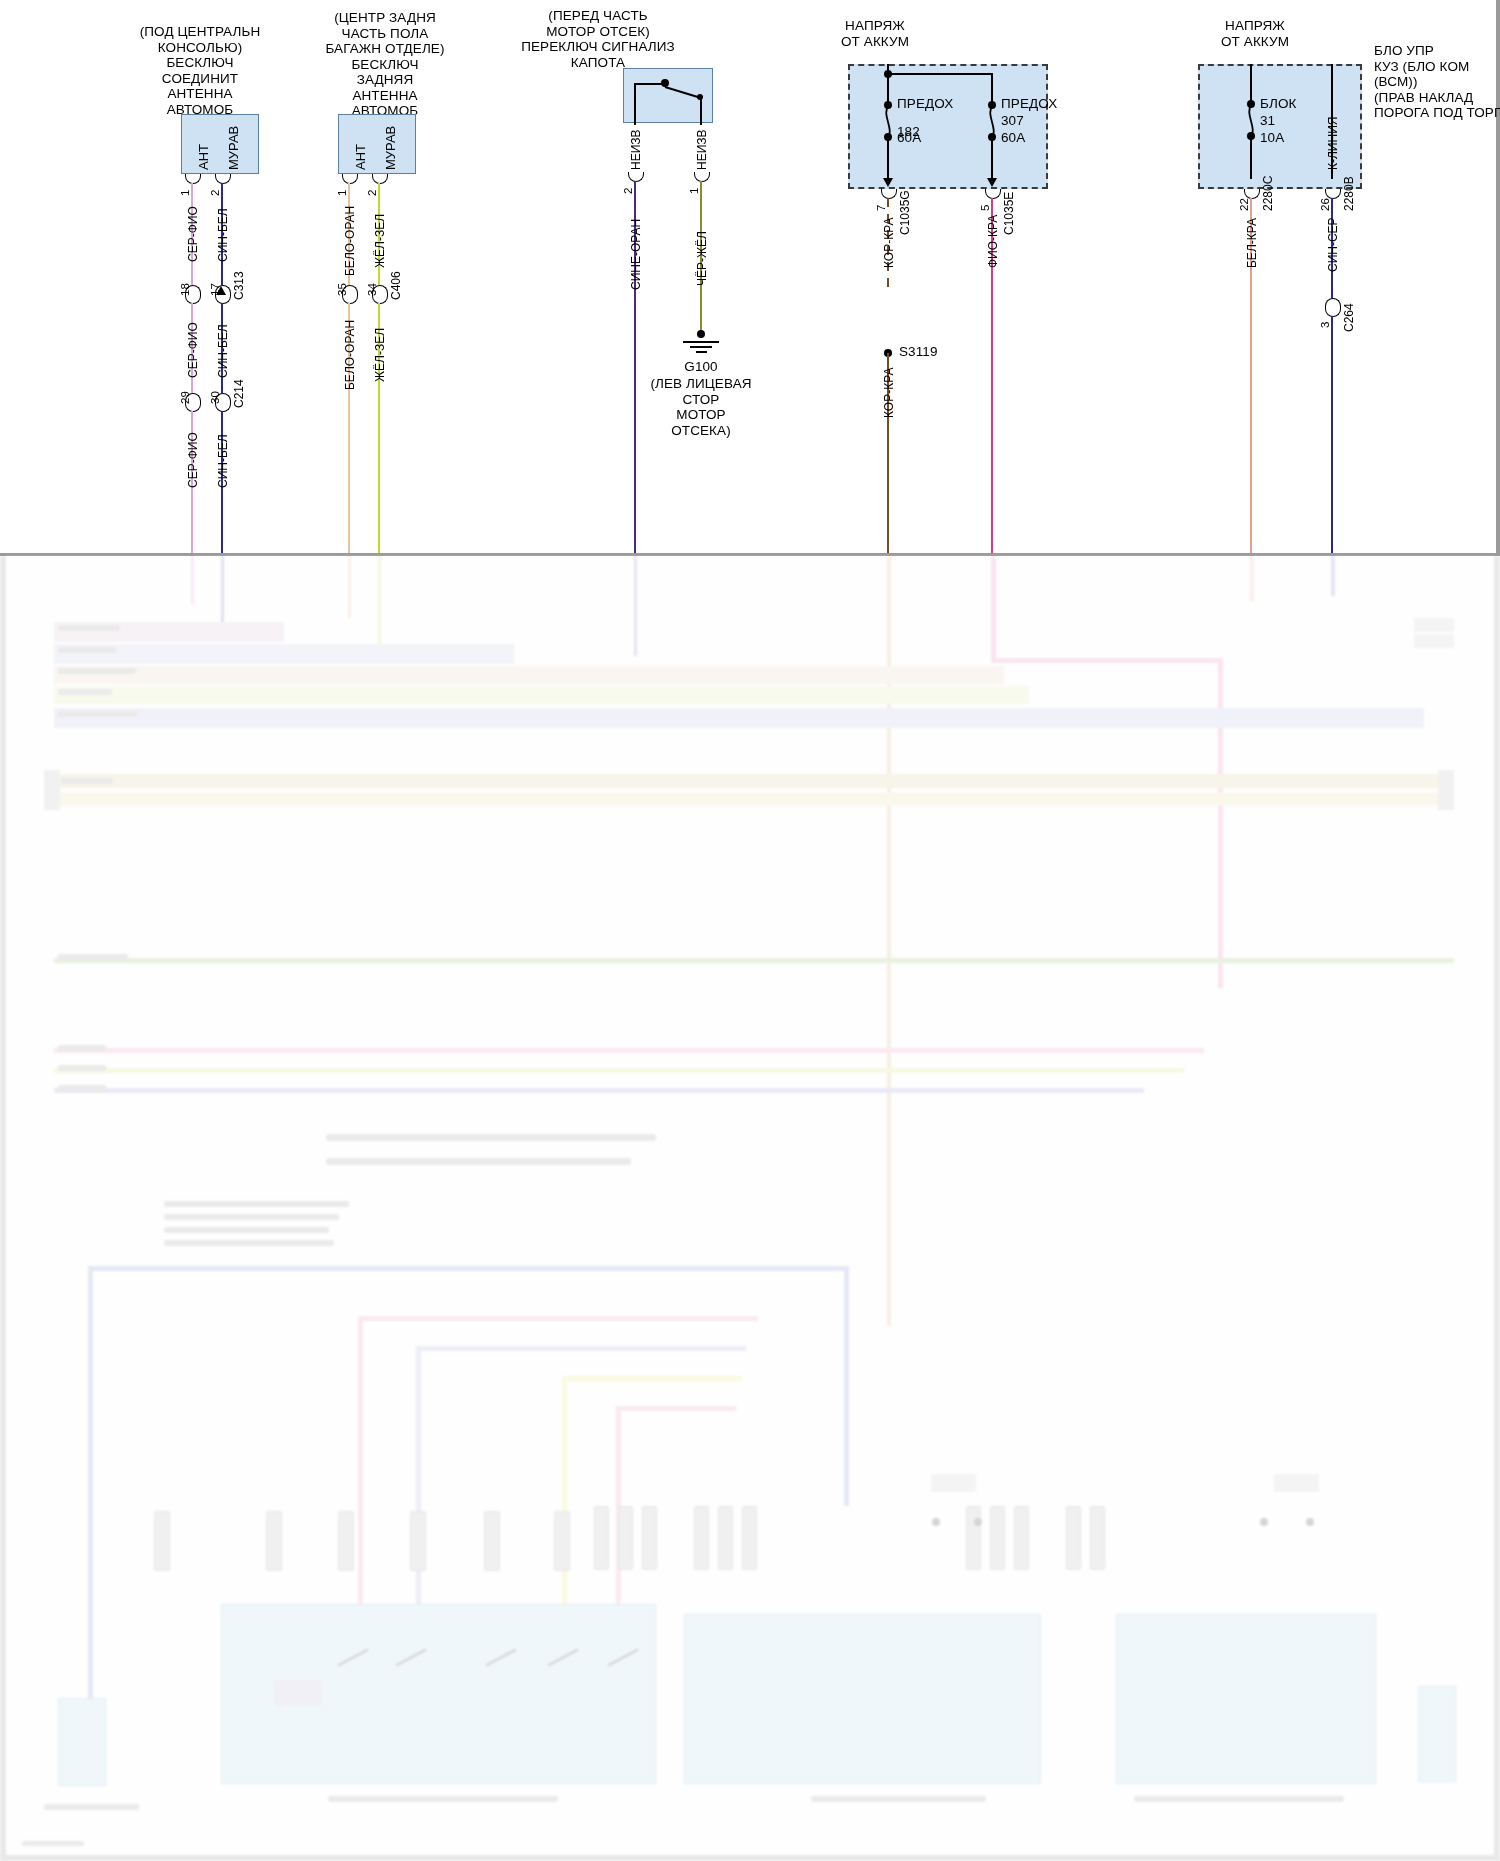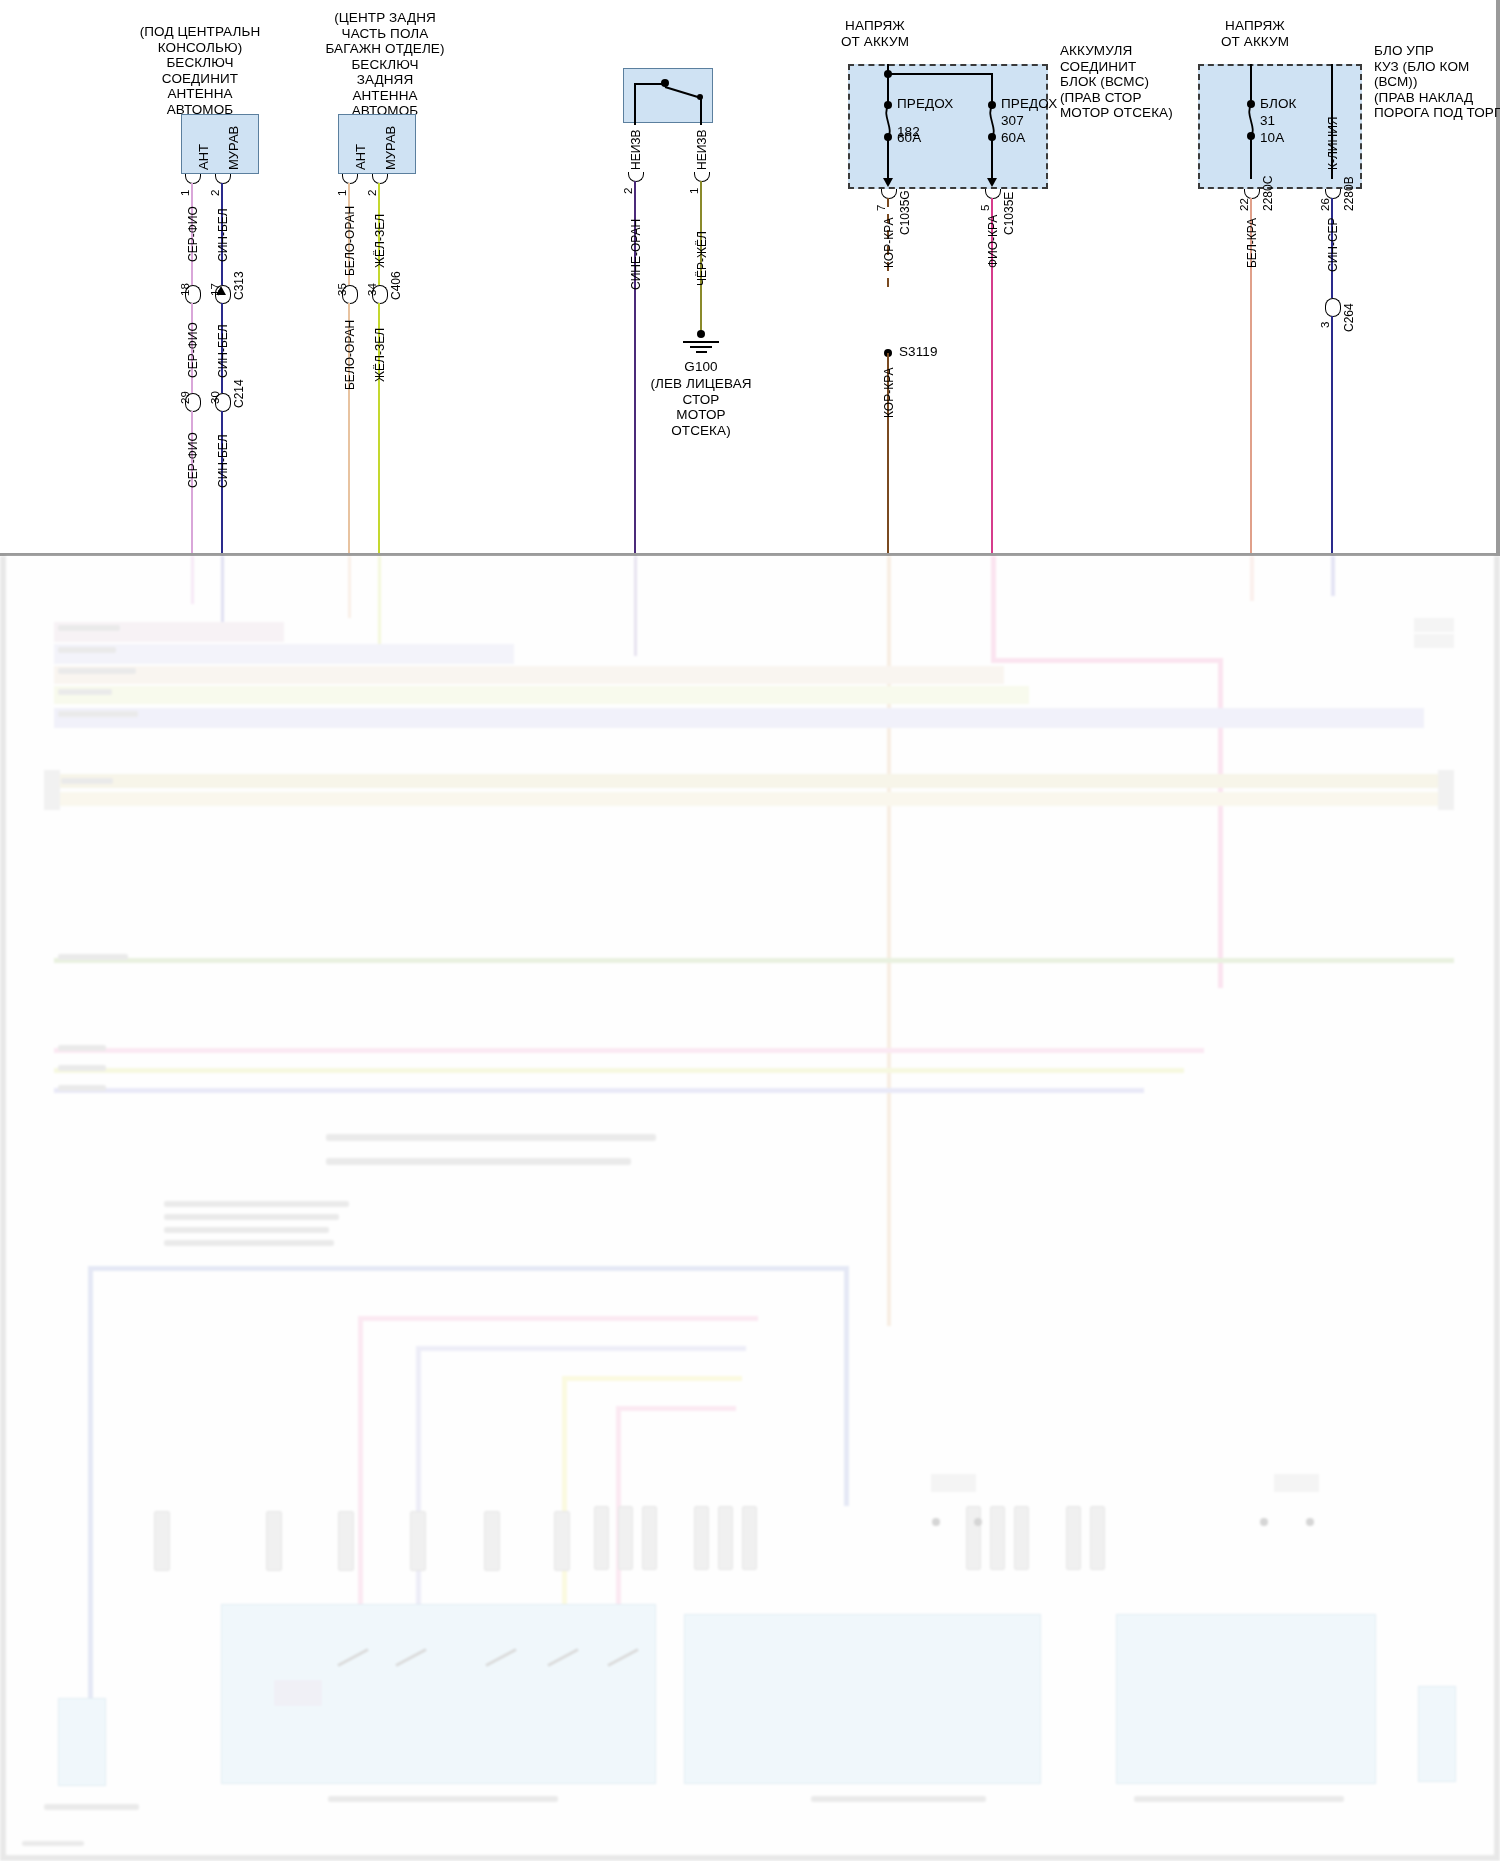--- a/index.html
+++ b/index.html
@@ -140,20 +140,24 @@
     <div class="conn" style="left:372px;top:294px;"></div>
     <div class="vt xs" style="left:336px;top:296px;">35</div>
     <div class="vt xs" style="left:366px;top:296px;">34</div>
     <div class="vt sm" style="left:389px;top:300px;">C406</div>
 
     <div class="wire" style="left:348px;top:303px;height:253px;background:#e8c3a0;"></div>
     <div class="vt sm" style="left:343px;top:390px;">БЕЛО-ОРАН</div>
     <div class="wire" style="left:378px;top:303px;height:253px;background:#c4d82e;"></div>
     <div class="vt sm" style="left:373px;top:382px;">ЖЁЛ-ЗЕЛ</div>
 
+    <div class="lbl" style="left:478px;top:8px;width:240px;">(ПЕРЕД ЧАСТЬ
+МОТОР ОТСЕК)
+ПЕРЕКЛЮЧ СИГНАЛИЗ
+КАПОТА</div>
 
     <div class="box" style="left:623px;top:68px;width:90px;height:55px;"></div>
 
     <div class="hwire blk" style="left:635px;top:83px;width:30px;"></div>
     <div class="dot" style="left:661px;top:79px;"></div>
     <div class="hwire blk" style="left:665px;top:86px;width:36px;transform:rotate(17deg);transform-origin:left center;"></div>
     <div class="dot" style="left:697px;top:94px;width:6px;height:6px;"></div>
     <div class="wire blk" style="left:634px;top:83px;height:42px;"></div>
     <div class="wire blk" style="left:700px;top:97px;height:28px;"></div>
 
@@ -209,25 +213,20 @@
     <svg class="fuse" style="left:986px;top:106px;" viewBox="0 0 12 44">
       <path d="M6 0 C 0 10, 12 22, 6 32" stroke="#000" stroke-width="1.8" fill="none"></path>
     </svg>
     <div class="dot" style="left:988px;top:133px;"></div>
     <div class="lbl left" style="left:1001px;top:96px;">ПРЕДОХ</div>
     <div class="lbl left" style="left:1001px;top:113px;">307</div>
     <div class="lbl left" style="left:1001px;top:130px;">60A</div>
     <div class="wire blk" style="left:991px;top:137px;height:42px;"></div>
     <div class="arrow" style="left:987px;top:178px;"></div>
 
-    <div class="lbl left" style="left:1060px;top:43px;width:175px;">АККУМУЛЯ
-СОЕДИНИТ
-БЛОК (ВСМС)
-(ПРАВ СТОР
-МОТОР ОТСЕКА)</div>
 
     <div class="conn" style="left:881px;top:189px;"></div>
     <div class="vt xs" style="left:875px;top:211px;">7</div>
     <div class="vt sm" style="left:898px;top:235px;">C1035G</div>
     <div class="wire" style="left:887px;top:198px;height:96px;
          background:repeating-linear-gradient(#7a4a20 0 9px,transparent 9px 16px);"></div>
     <div class="vt sm" style="left:882px;top:268px;">КОР-КРА</div>
 
     <div class="dot" style="left:884px;top:349px;"></div>
     <div class="lbl left" style="left:899px;top:344px;">S3119</div>

